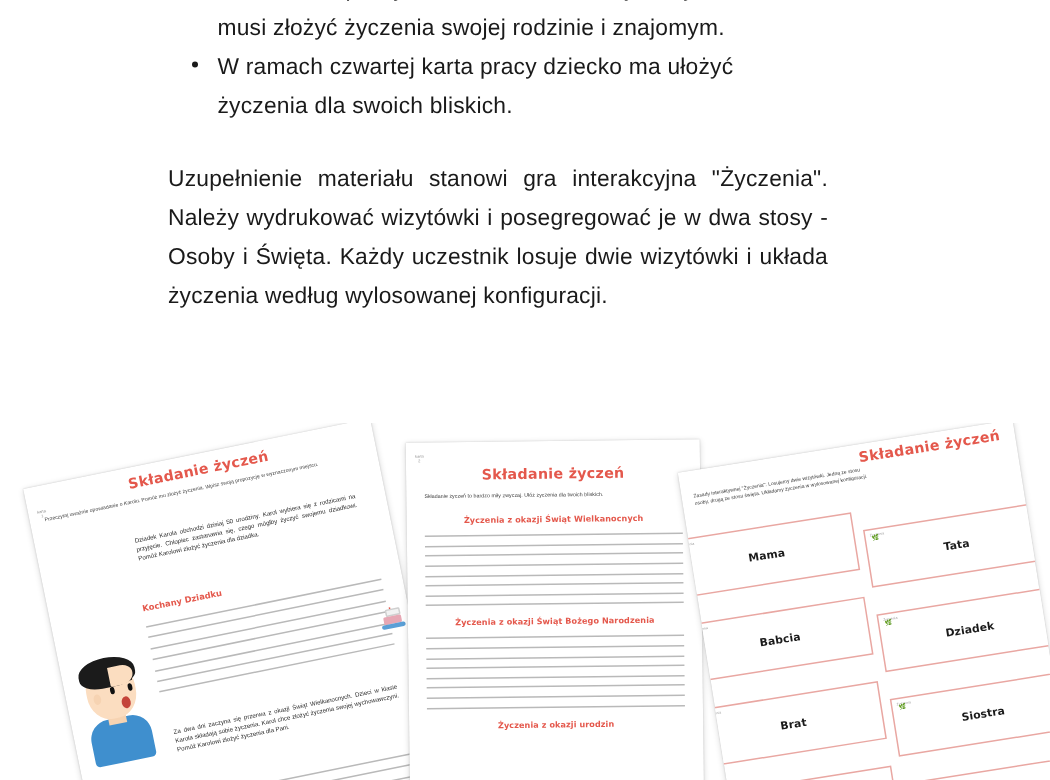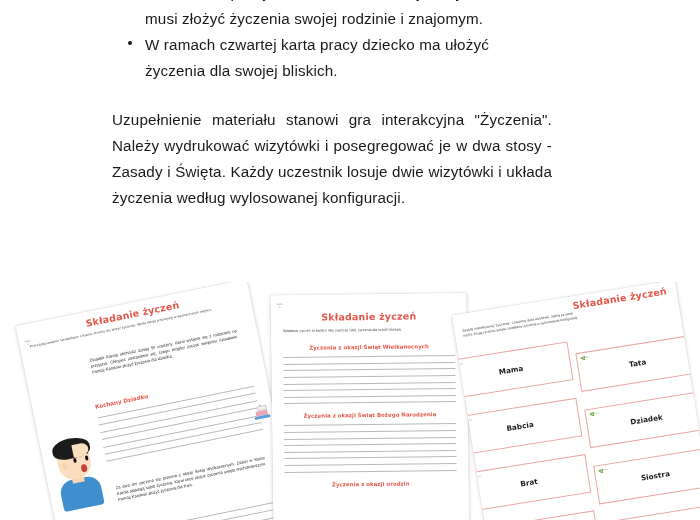--- a/index.html
+++ b/index.html
@@ -321,26 +321,26 @@
 
 <div class="doc-text">
 
   <div class="bullet-block">
     <div class="bullet-item no-dot">
       
       <span class="para">Karola. Chłopiec jest uczestnikiem różnych wydarzeń i musi złożyć życzenia swojej rodzinie i znajomym.</span>
     </div>
     <div class="bullet-item">
       <span class="dot"></span>
-      <span class="para">W ramach czwartej karta pracy dziecko ma ułożyć życzenia dla swojej bliskich.</span>
+      <span class="para">W ramach czwartej karta pracy dziecko ma ułożyć życzenia dla swoich bliskich.</span>
     </div>
   </div>
 
   <div class="para-block">
-    <p class="para" style="margin:0">Uzupełnienie materiału stanowi gra interakcyjna "Życzenia". Należy wydrukować wizytówki i posegregować je w dwa stosy - Zasady i Święta. Każdy uczestnik losuje dwie wizytówki i układa życzenia według wylosowanej konfiguracji.</p>
+    <p class="para" style="margin:0">Uzupełnienie materiału stanowi gra interakcyjna "Życzenia". Należy wydrukować wizytówki i posegregować je w dwa stosy - Osoby i Święta. Każdy uczestnik losuje dwie wizytówki i układa życzenia według wylosowanej konfiguracji.</p>
   </div>
 
 </div>
 
 <div class="collage">
 
   <div class="sheet" id="sheet-left">
     <div class="sheet-inner">
 
       <div class="page-mark" style="left:2px; top:16px; width:14px; white-space:pre;">karta

